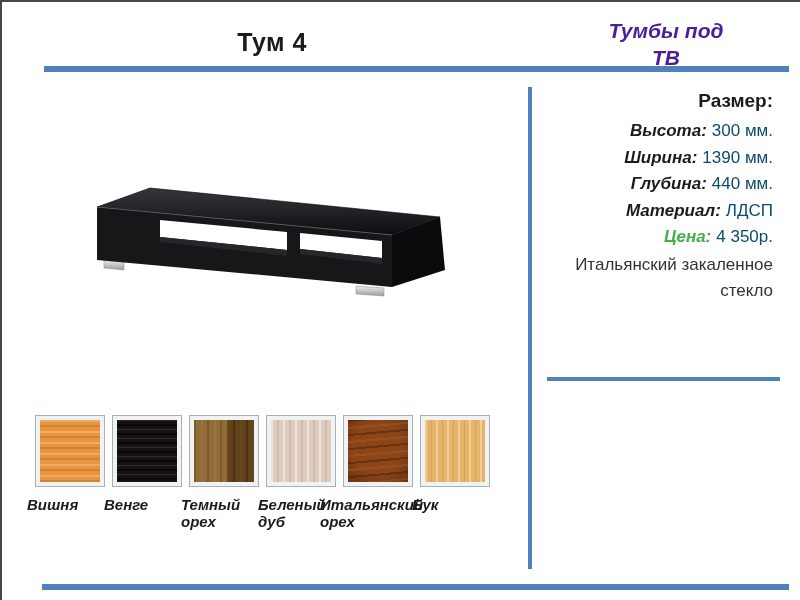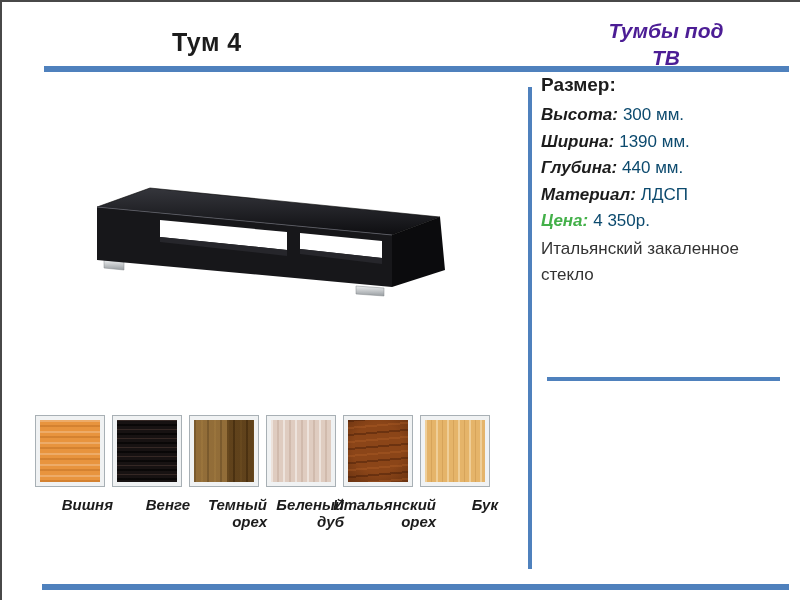--- a/index.html
+++ b/index.html
@@ -2,49 +2,49 @@
 <html><head>
 <meta charset="utf-8">
 <style>
   * { margin:0; padding:0; box-sizing:border-box; }
   html,body { width:800px; height:600px; background:#fff; overflow:hidden;
               font-family:"Liberation Sans","DejaVu Sans",sans-serif; }
   .slide { position:relative; width:800px; height:600px; background:#ffffff;
            border-top:2px solid #484848; border-left:2px solid #484848; }
 
   
-  .title { position:absolute; left:170px; top:26px; width:200px; 
+  .title { position:absolute; left:170px; top:26px; width:200px; text-align:center;
            font-size:25px; font-weight:bold; color:#1c1c1c; letter-spacing:.5px; }
   .category { position:absolute; left:564px; top:15px; width:200px; text-align:center;
               font-size:21px; font-weight:bold; font-style:italic; color:#4c1d95; line-height:27px; }
   .hr-top    { position:absolute; left:42px;  top:64px;  width:745px; height:6px; }
   .hr-mid    { position:absolute; left:545px; top:375px; width:233px; height:4px; }
   .hr-bottom { position:absolute; left:40px;  top:582px; width:747px; height:6px; }
   .vline     { position:absolute; left:526px; top:85px;  width:4px;  height:482px; }
   .blue { background:#4F81BD; }
 
   
-  .specs { position:absolute; left:539px; top:72px; width:232px; color:#1c1c1c; }
+  .specs { position:absolute; left:539px; top:88px; width:232px; color:#1c1c1c;text-align:right; }
   .sp-head { font-size:19px; font-weight:bold; margin-bottom:6px; }
   .sp-row  { font-size:17px; line-height:26.5px; white-space:nowrap; }
   .sp-label{ font-weight:bold; font-style:italic; }
   .sp-val  { color:#0c4a6e; margin-left:5px; }
   .sp-row.price .sp-label { color:#43B049; }
   .sp-row.price .sp-val   { }
   .sp-note { font-size:17px; line-height:26px; color:#333; margin-top:1px; }
 
   
   .product { position:absolute; left:70px; top:172px; width:400px; height:135px; }
 
   
   .swatches { position:absolute; left:33px; top:413px; display:flex; gap:7px; }
   .cell { width:70px; position:relative; }
   .chip { width:70px; height:72px; background:#f0f2f3; border:1px solid #a8b0b5; padding:4px; }
   .wood { width:60px; height:62px; }
-  .sw-label { margin-top:9px; width:86px; margin-left:-8px; text-align:right;
+  .sw-label { margin-top:9px; width:86px; margin-left:-8px; text-align:left;
               font-size:15px; font-weight:bold; font-style:italic; color:#1b1b1b; line-height:17px; }
   .cell.wide .sw-label { width:116px; margin-left:-23px; }
 
   
   .w-vishnya { background:#E8943E;
     background-image:repeating-linear-gradient(180deg, rgba(255,255,255,.22) 0 2px,
       rgba(0,0,0,0) 2px 5px, rgba(166,88,18,.30) 5px 7px, rgba(0,0,0,0) 7px 11px); }
   .w-venge { background:#171212;
     background-image:repeating-linear-gradient(180deg, rgba(78,58,52,.55) 0 1px,
       rgba(0,0,0,0) 1px 4px, rgba(0,0,0,.6) 4px 6px, rgba(0,0,0,0) 6px 9px); }

